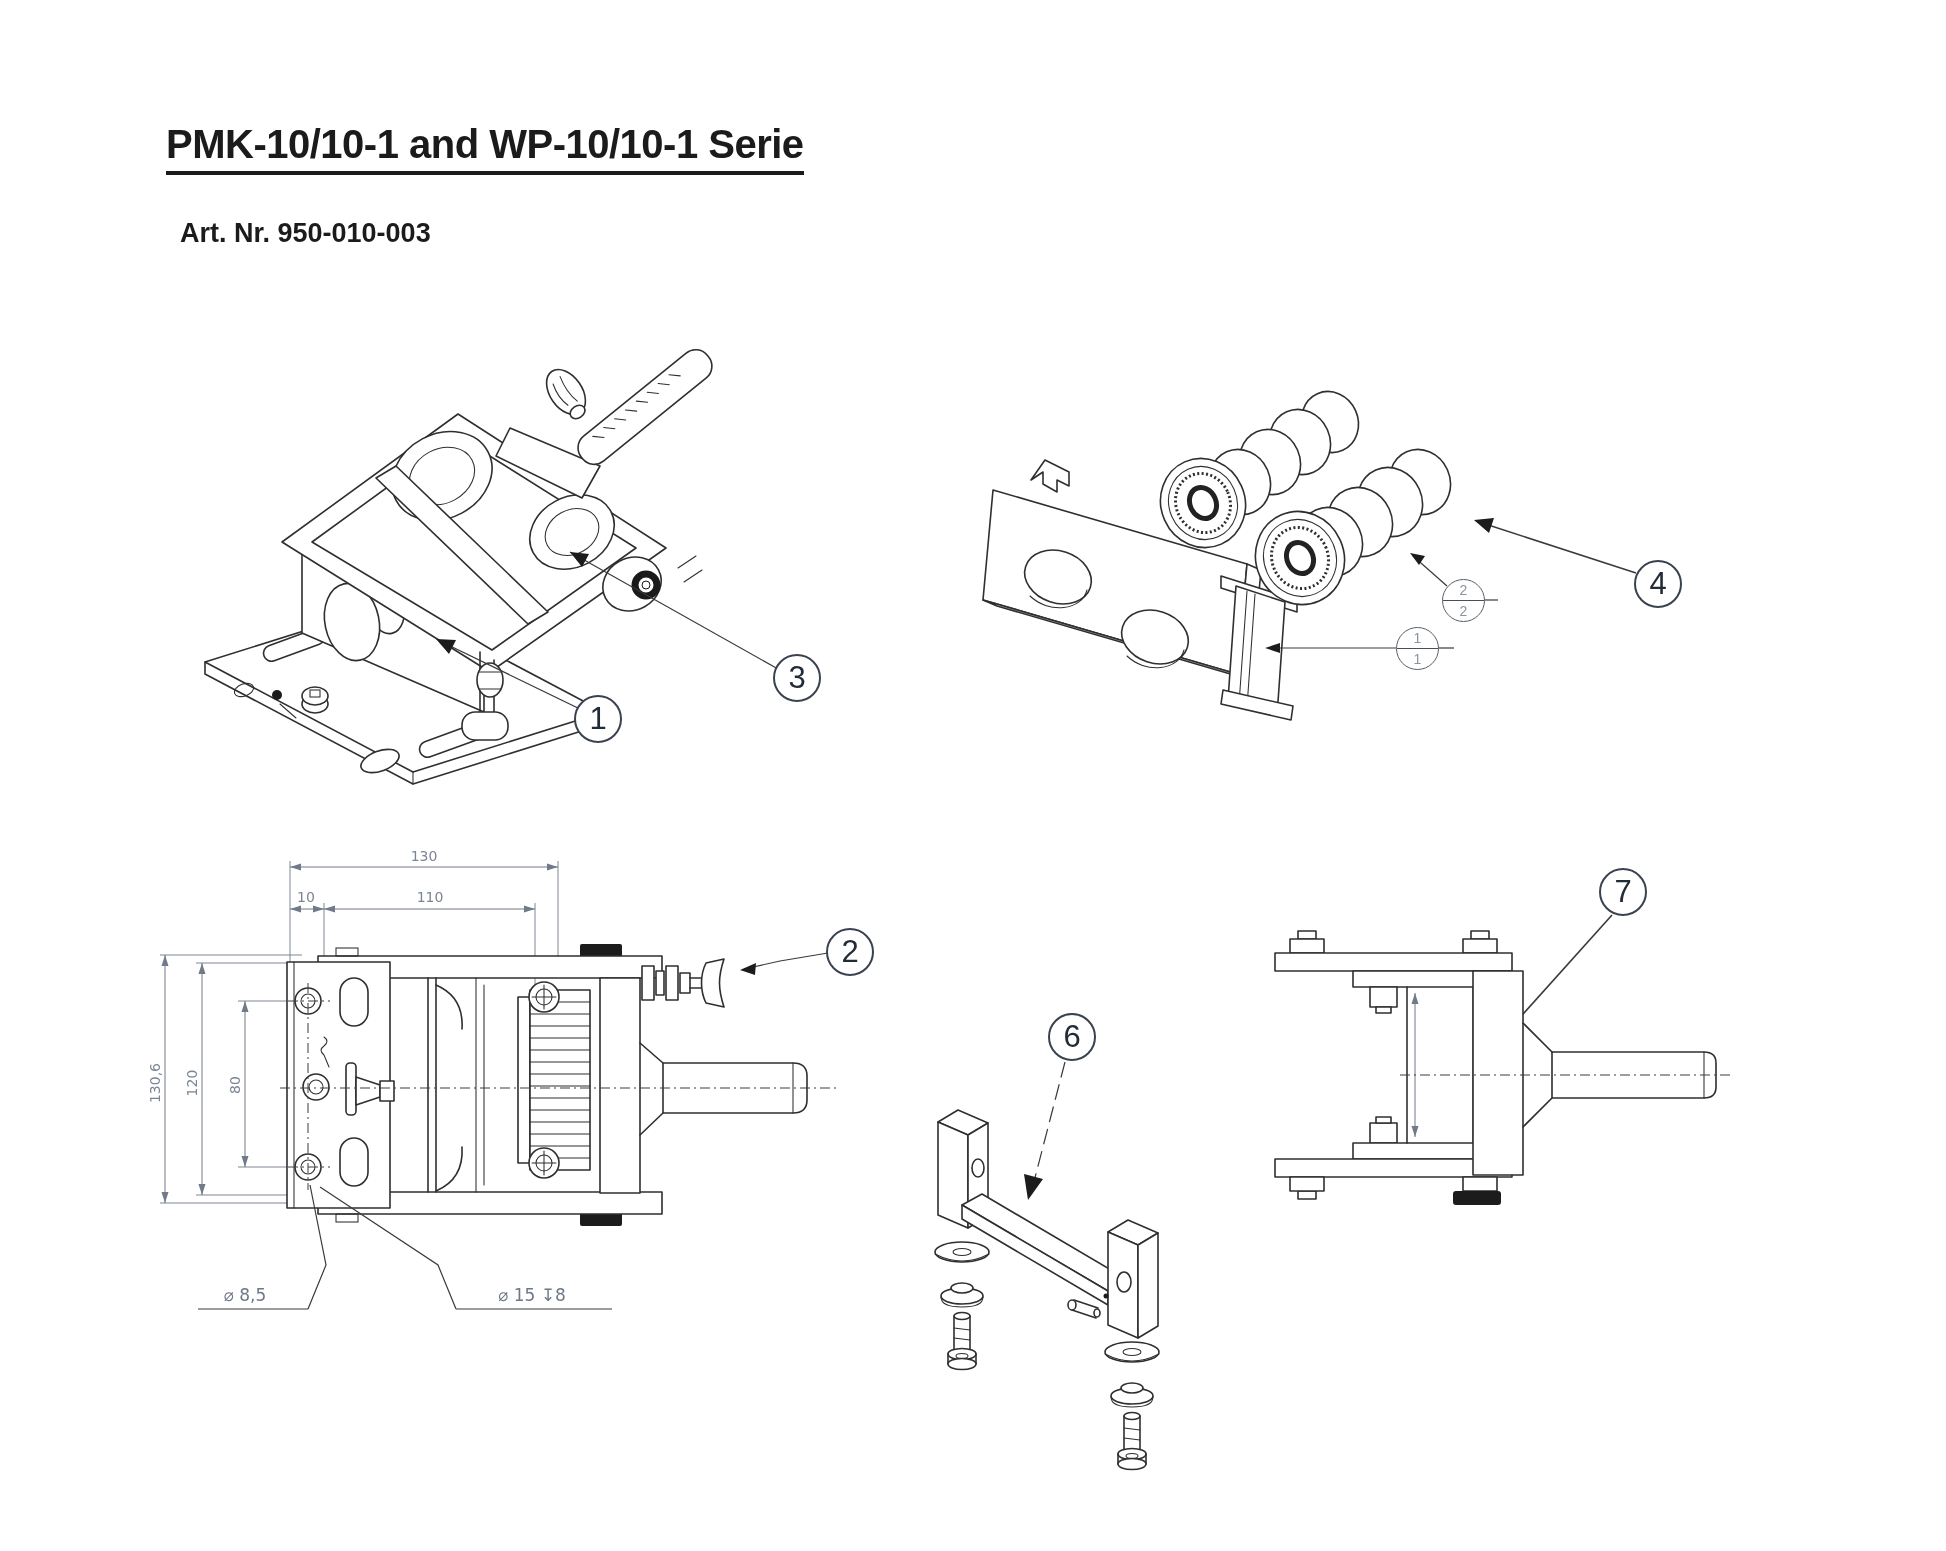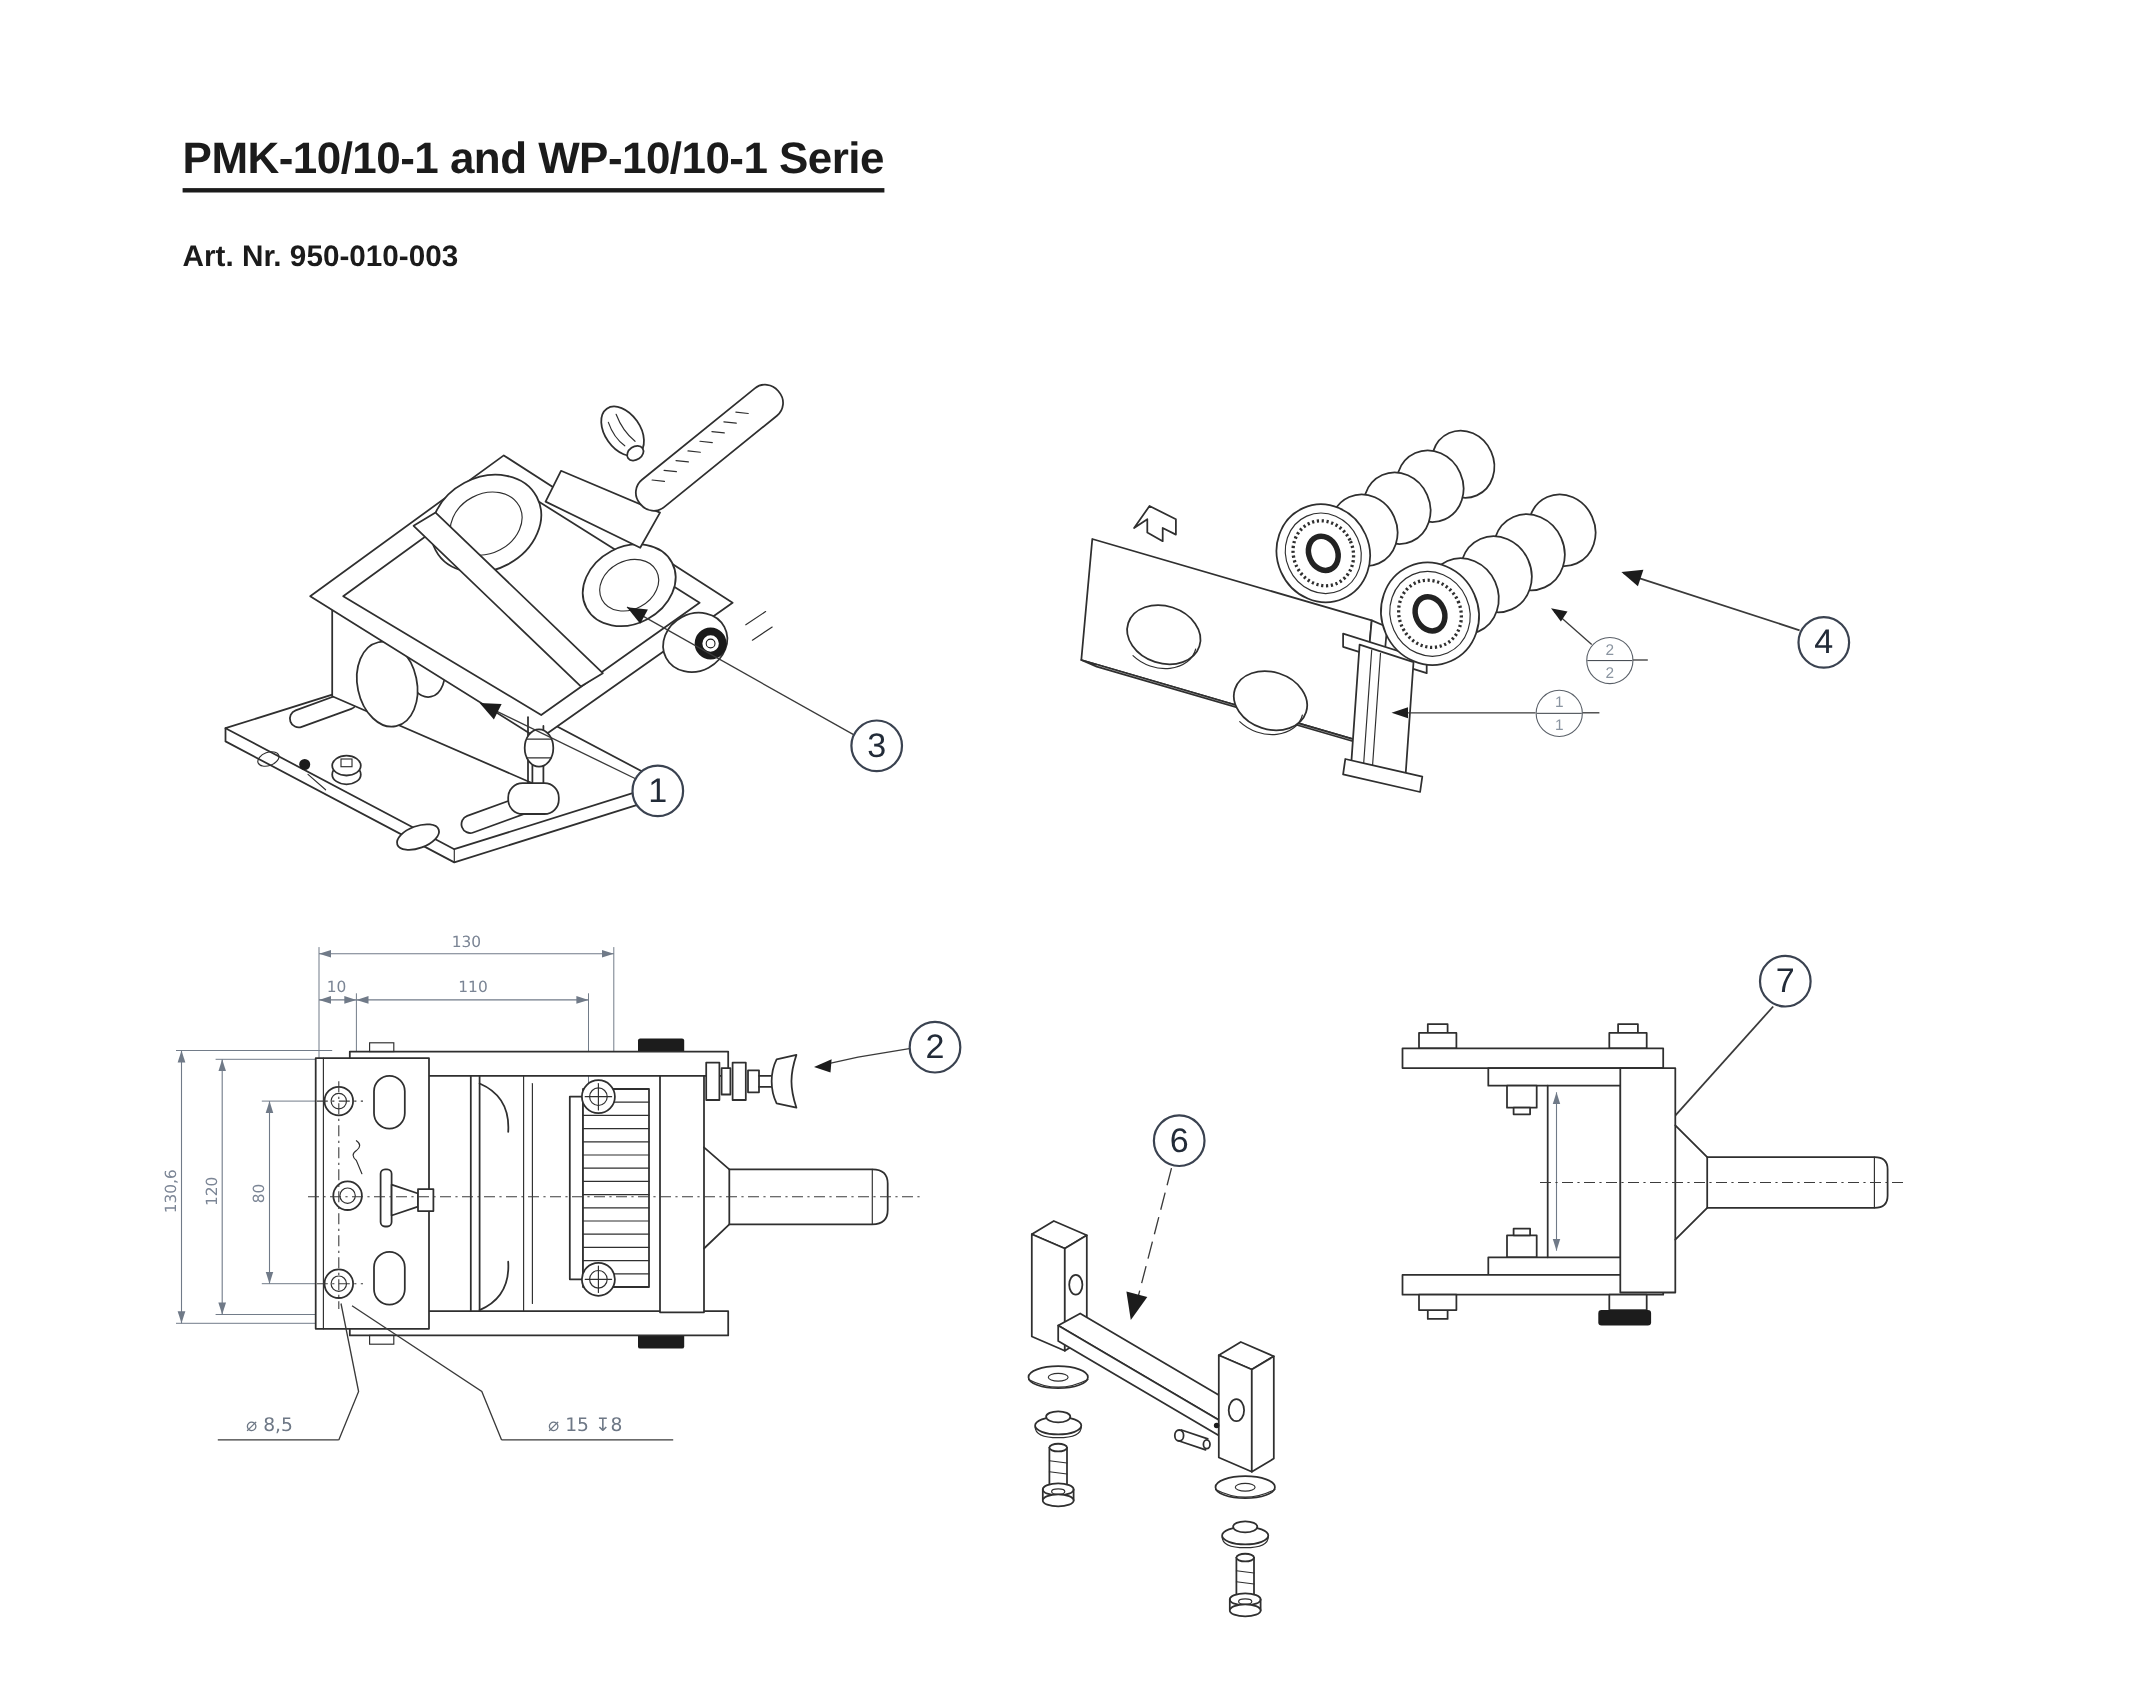--- a/index.html
+++ b/index.html
@@ -1,20 +1,20 @@
 <!DOCTYPE html>
 <html><head>
 <meta charset="utf-8">
 <style>
   html,body{margin:0;padding:0;background:#fff;}
   #page{position:relative;width:1946px;height:1551px;background:#ffffff;overflow:hidden;
         font-family:"Liberation Sans", sans-serif;}
   .title{position:absolute;left:166px;top:122px;font-size:40px;font-weight:bold;color:#1b1b1b;
          letter-spacing:-0.5px;border-bottom:4px solid #1b1b1b;padding-bottom:4px;}
-  .artnr{position:absolute;left:166px;top:218px;font-size:27px;font-weight:bold;color:#1b1b1b;}
+  .artnr{position:absolute;left:180px;top:218px;font-size:27px;font-weight:bold;color:#1b1b1b;}
   svg{position:absolute;overflow:visible;}
   .wh{fill:#ffffff;stroke:#2f2f2f;stroke-width:1.6;stroke-linejoin:round;}
   .ln{fill:none;stroke:#2f2f2f;stroke-width:1.6;stroke-linecap:round;stroke-linejoin:round;}
   .lt{fill:none;stroke:#2f2f2f;stroke-width:1.05;stroke-linecap:round;}
   .dk{fill:#1c1c1c;stroke:none;}
   .dim{fill:none;stroke:#707a88;stroke-width:1;}
   .ext{fill:none;stroke:#707a88;stroke-width:0.9;}
   .cl{fill:none;stroke:#3c3c3c;stroke-width:1;stroke-dasharray:10 4 2 4;}
   .ldr{fill:none;stroke:#3a3a3a;stroke-width:1.2;}
   .dimtxt{fill:#7b8595;font-size:14px;font-family:"DejaVu Sans",sans-serif;}

